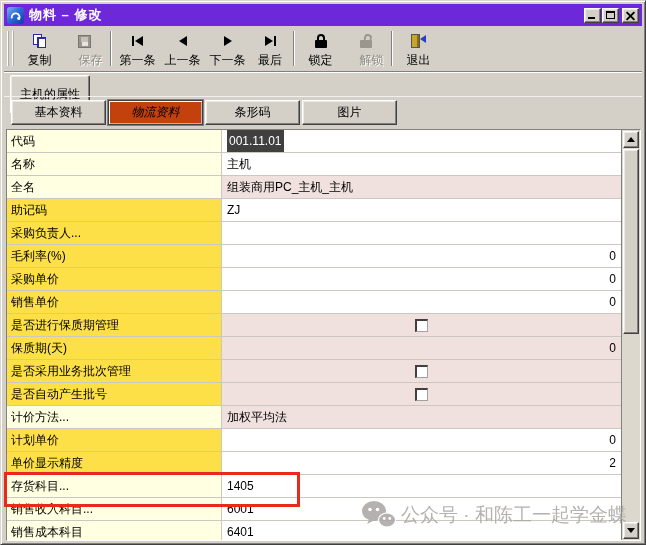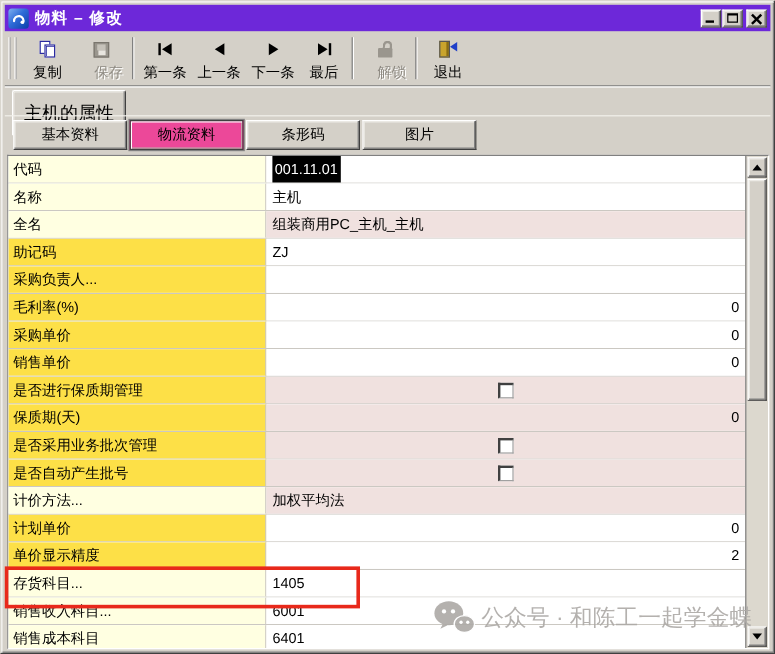--- a/index.html
+++ b/index.html
@@ -63,45 +63,45 @@
   .ic-exit{ position:relative; width:15px; height:15px; }
   .ic-exit .door{ position:absolute; left:0; top:0; width:9px; height:14px; background:#C9A42C; border:1px solid #555; box-shadow:inset -2px 0 0 #8a6d12; }
   .ic-exit .arr{ position:absolute; right:0; top:1px; width:0; height:0; border-top:4px solid transparent; border-bottom:4px solid transparent; border-right:6px solid #2040C8; }
 
   .toolbar-groove{ position:absolute; left:3px; right:3px; top:70px; height:2px; border-top:1px solid #808080; border-bottom:1px solid #fff; }
 
   
   .prop-tab{ position:absolute; left:9px; top:74px; height:38px; padding:0 9px;
     background:#D4D0C8; border:1px solid #404040; border-bottom:none;
     border-top-color:#fff; border-left-color:#fff; border-radius:2px 2px 0 0;
-    display:flex; align-items:center; font-size:15px;
+    display:flex; align-items:center; font-size:12px;
     box-shadow:inset -1px 0 0 #808080, inset 1px 1px 0 #ECEAE5; }
   .tabline{ position:absolute; left:3px; right:3px; top:95px; height:1px; background:#F2F0EC; }
 
   
   .subtabs{ position:absolute; left:10px; top:99px; height:32px; display:flex; }
   .stab{ width:95px; height:25px; margin-right:2px; display:flex; align-items:center; justify-content:center;
     font-size:12px; background:#D4D0C8; border:1px solid #404040; border-top-color:#fff; border-left-color:#fff;
     box-shadow:inset -1px -1px 0 #808080, inset 1px 1px 0 #ECEAE5; }
-  .stab.selected{ background:#ec4899; border:1px solid #404040;
-    box-shadow:inset 1px 1px 0 #fff, inset -1px -1px 0 #B9B5AD, 0 0 0 1px #808080; }
+  .stab.selected{ background:#c2410c; border:1px solid #404040;
+    box-shadow:inset 1px 1px 0 #fff, inset -1px -1px 0 #B9B5AD, 0 0 0 1px #808080;font-style:italic; }
 
   
   .grid{ position:absolute; left:5px; right:4px; top:128px; bottom:3px;
     background:#fff; border:1px solid #808080; border-right-color:#fff; border-bottom-color:#fff; overflow:hidden; }
   .rows{ position:absolute; left:0; top:0; right:19px; bottom:0; }
   .prow{ height:23px; display:flex; border-bottom:1px solid #CBC8C2; background:#fff; }
   .cell{ line-height:22px; overflow:hidden; white-space:nowrap; }
   .lab{ width:215px; flex:0 0 215px; padding-left:4px; border-right:1px solid #CBC8C2; background:#fde047; }
   .lab.yellow{ background:#FFFFE1; }
   .val{ flex:1 1 auto; padding:0 5px; background:#fff; }
   .val.pink{ background:#F0E1DF; }
   .val.num{ text-align:right; }
   .val.chk{ display:flex; align-items:center; justify-content:center; padding:0; }
-  .val .selhl{ background:#000000; color:#fff; padding:10px 2px; }
+  .val .selhl{ background:#404040; color:#fff; padding:10px 2px; }
   .checkbox{ width:13px; height:13px; background:#fff; border:1px solid #A0A0A0;
     border-top:2px solid #404040; border-left:2px solid #404040; }
 
   
   .sbar{ position:absolute; right:0; top:0; bottom:0; width:19px; background:#DCD8CE; border-left:1px solid #808080; }
   .sbtn{ position:absolute; left:1px; right:1px; height:17px; background:#D4D0C8;
     border:1px solid #404040; border-top-color:#fff; border-left-color:#fff;
     box-shadow:inset -1px -1px 0 #808080, inset 1px 1px 0 #ECEAE5;
     display:flex; align-items:center; justify-content:center; }
   .sbtn.up{ top:1px; } .sbtn.down{ bottom:1px; }
@@ -186,20 +186,29 @@
     <div class="tbtn" style="width:40px;">
       <span class="icon ic-nav">
           <span class="tri-r"></span>
           <span class="vbar"></span>
         </span>
       <span class="tlabel">最后</span>
     </div>
 
     <div class="tsep"></div>
 
+    <div class="tbtn">
+      <span class="icon">
+        <span class="ic-lock">
+            <span class="shackle"></span>
+            <span class="lbody"></span>
+          </span>
+      </span>
+      <span class="tlabel">锁定</span>
+    </div>
     <div class="tbtn disabled">
       <span class="icon">
         <span class="ic-lock gray">
             <span class="shackle"></span>
             <span class="lbody"></span>
           </span>
       </span>
       <span class="tlabel">解锁</span>
     </div>
 

